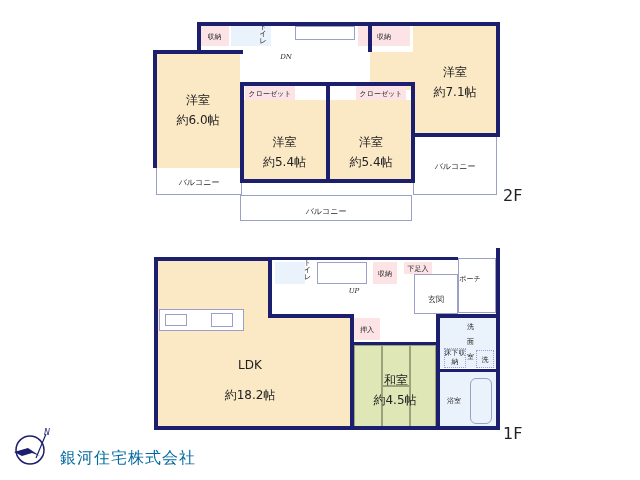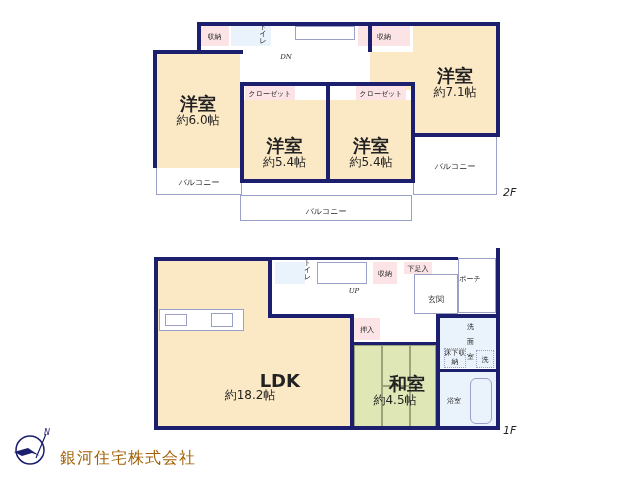--- a/index.html
+++ b/index.html
@@ -7,27 +7,27 @@
   .abs{position:absolute;}
   .room{position:absolute;box-sizing:border-box;}
   .beige{background:#fbe9c6;}
   .green{background:#dfe7b6;}
   .pink{background:#fbe3e6;}
   .blue{background:#eaf2fb;}
   .white{background:#fff;}
   .wall{position:absolute;background:#1c1f6e;}
   .thin{position:absolute;border:1px solid #9aa0c8;box-sizing:border-box;}
   .lbl{position:absolute;color:#222;text-align:center;white-space:nowrap;}
-  .big{font-size:18px;font-weight:bold;}
+  .big{font-size:12px;}
   .mid{font-size:12px;}
   .sm{font-size:8px;}
   .xs{font-size:7px;}
   .tatami{position:absolute;border:1px solid #9aa37a;box-sizing:border-box;}
-  .floorlbl{position:absolute;font-size:11px;color:#222;font-style:italic;}
-  .logo{position:absolute;left:60px;top:448px;font-size:16px;color:#a16207;letter-spacing:1px;}
+  .floorlbl{position:absolute;font-size:16px;color:#222;}
+  .logo{position:absolute;left:60px;top:448px;font-size:16px;color:#0369a1;letter-spacing:1px;}
 </style>
 </head>
 <body>
 
 <div>
 
   <div class="thin" style="left:156px;top:167px;width:86px;height:28px;"></div>
   <div class="lbl sm" style="left:156px;top:177px;width:86px;">バルコニー</div>
   <div class="thin" style="left:240px;top:195px;width:172px;height:26px;"></div>
   <div class="lbl sm" style="left:240px;top:206px;width:172px;">バルコニー</div>
@@ -127,23 +127,23 @@
   <div class="wall" style="left:268px;top:257px;width:190px;height:3px;"></div>
   <div class="wall" style="left:268px;top:314px;width:85px;height:4px;"></div>
   <div class="wall" style="left:350px;top:314px;width:4px;height:115px;"></div>
   <div class="wall" style="left:154px;top:426px;width:345px;height:4px;"></div>
   <div class="wall" style="left:354px;top:342px;width:85px;height:3px;"></div>
   <div class="wall" style="left:436px;top:314px;width:4px;height:115px;"></div>
   <div class="wall" style="left:436px;top:314px;width:62px;height:4px;"></div>
   <div class="wall" style="left:496px;top:248px;width:4px;height:182px;"></div>
   <div class="wall" style="left:436px;top:369px;width:62px;height:3px;"></div>
 
-  <div class="lbl big" style="left:200px;top:370px;width:100px;text-align:right;">LDK</div>
+  <div class="lbl big" style="left:200px;top:358px;width:100px;">LDK</div>
   <div class="lbl mid" style="left:200px;top:387px;width:100px;">約18.2帖</div>
-  <div class="lbl big" style="left:354px;top:372px;width:106px;">和室</div>
+  <div class="lbl big" style="left:343px;top:372px;width:106px;">和室</div>
   <div class="lbl mid" style="left:354px;top:392px;width:82px;">約4.5帖</div>
 
   <div class="floorlbl" style="left:503px;top:424px;">1F</div>
 </div>
 
 <div class="abs" style="left:10px;top:428px;width:40px;height:40px;">
   <svg width="40" height="40" viewBox="0 0 40 40">
     <circle cx="20" cy="22" r="14" fill="none" stroke="#1c1f6e" stroke-width="1.5"></circle>
     <path d="M4 24 L18 20 L30 28 L36 30 L22 25 L12 28 Z" fill="#1c1f6e"></path>
     <line x1="26" y1="30" x2="36" y2="6" stroke="#1c1f6e" stroke-width="1.2"></line>

